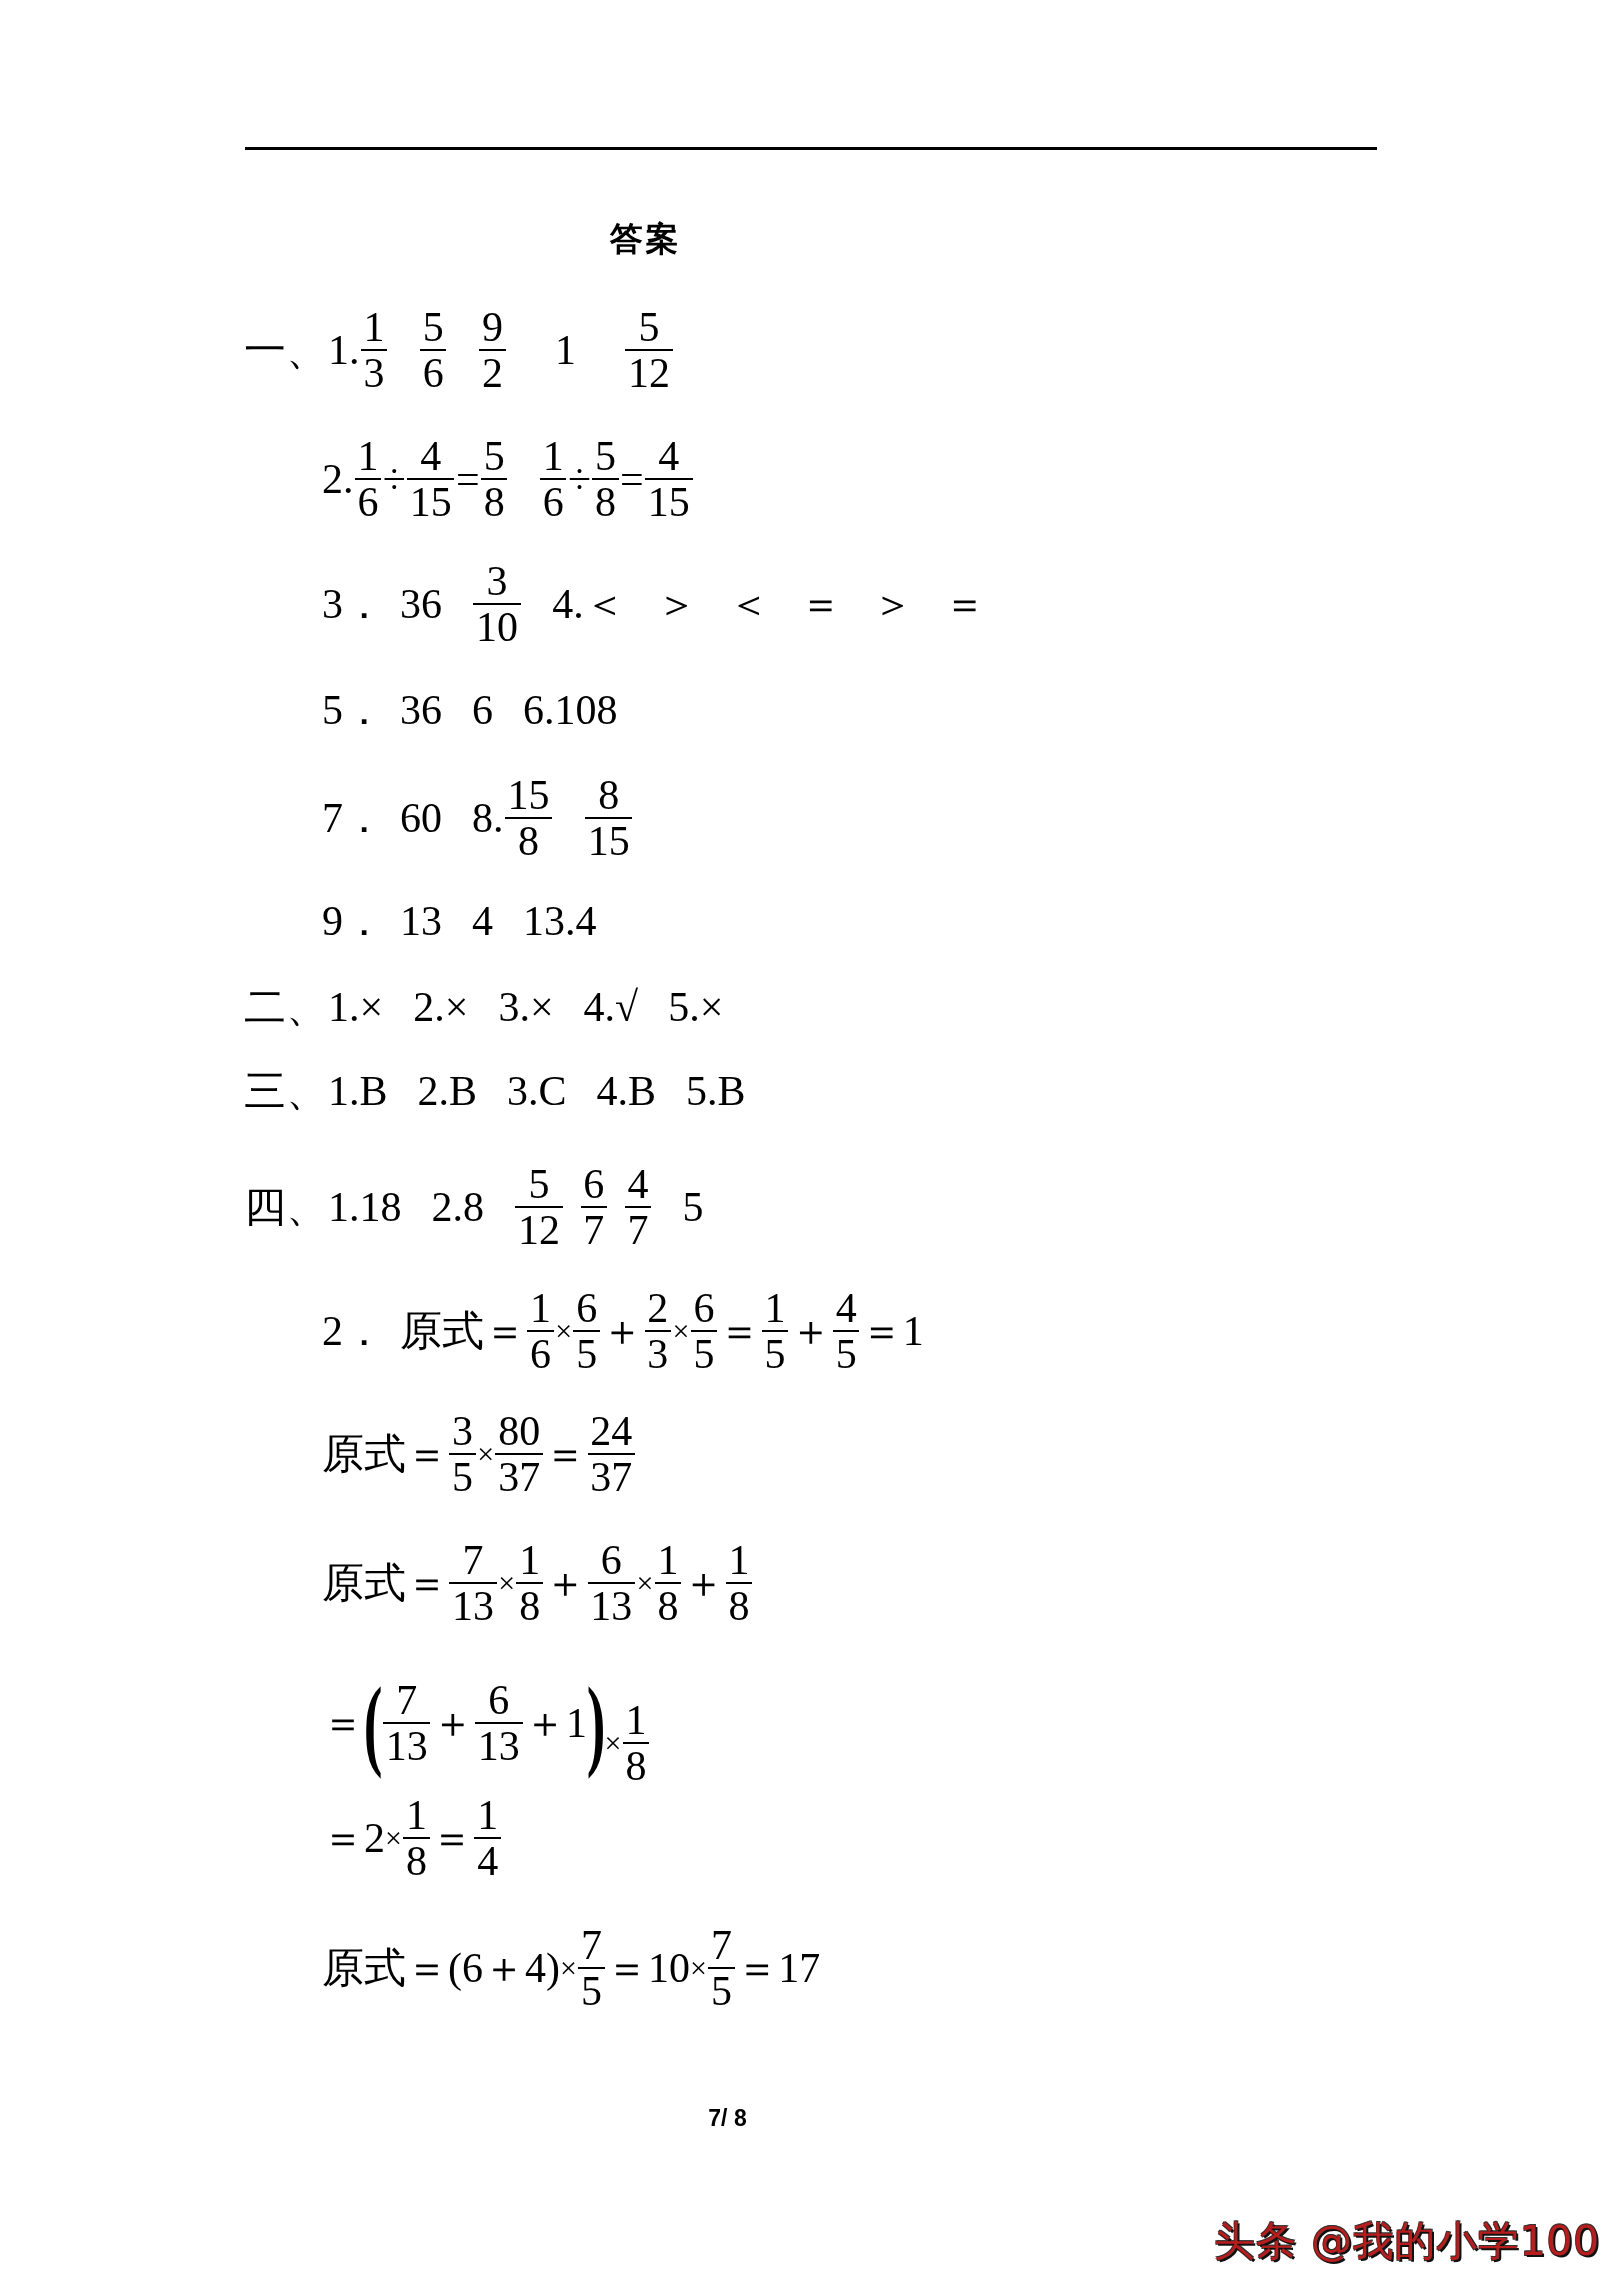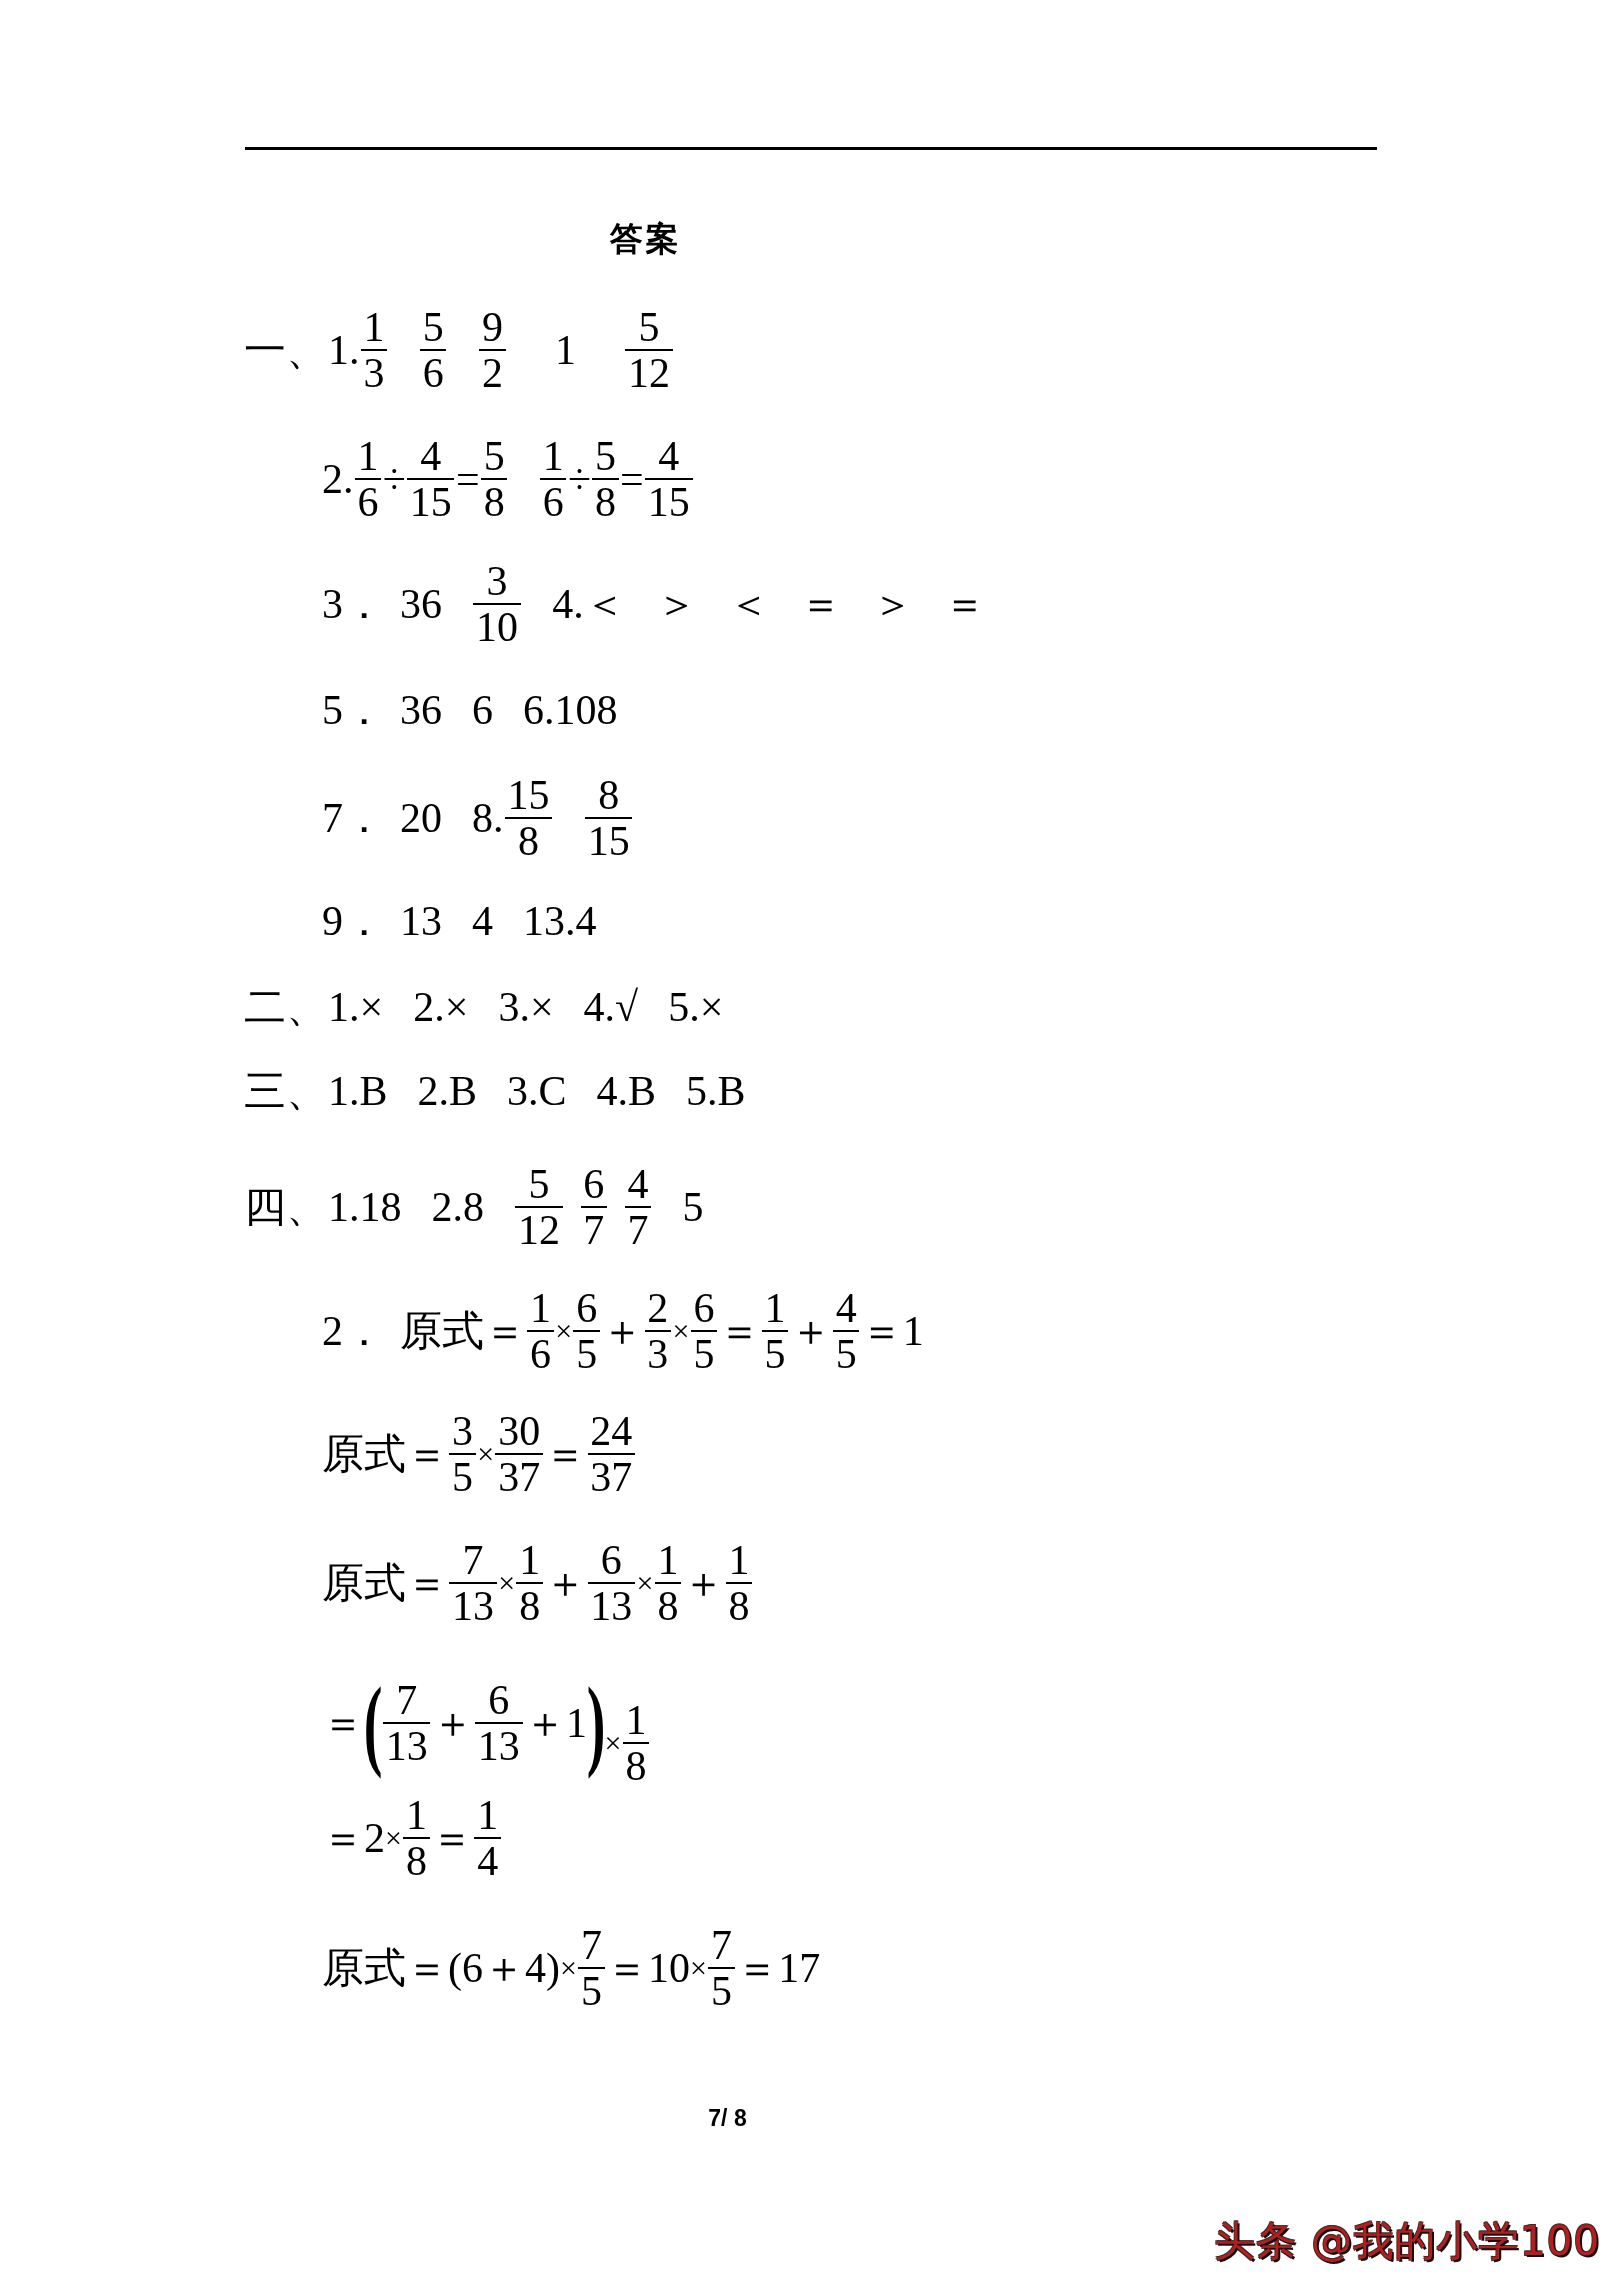--- a/index.html
+++ b/index.html
@@ -85,21 +85,21 @@
   <span class="seg">36</span>
   <span class="sp2"></span>
   <span class="seg">6</span>
   <span class="sp2"></span>
   <span class="seg">6.</span><span class="seg">108</span>
 </div>
 
 <div class="line" style="left:322px; top:773px;">
   <span class="seg">7．</span>
   <span class="sp1"></span>
-  <span class="seg">20</span>
+  <span class="seg">60</span>
   <span class="sp2"></span>
   <span class="seg">8.</span>
   <span class="frac"><span class="num">15</span><span class="bar"></span><span class="den">8</span></span>
   <span class="sp2"></span>
   <span class="frac"><span class="num">8</span><span class="bar"></span><span class="den">15</span></span>
 </div>
 
 <div class="line" style="left:322px; top:900px;">
   <span class="seg">9．</span>
   <span class="sp1"></span>
@@ -161,21 +161,21 @@
   <span class="frac"><span class="num">4</span><span class="bar"></span><span class="den">5</span></span>
   <span class="seg">＝</span>
   <span class="seg">1</span>
 </div>
 
 <div class="line" style="left:322px; top:1409px;">
   <span class="seg">原式</span>
   <span class="seg">＝</span>
   <span class="frac"><span class="num">3</span><span class="bar"></span><span class="den">5</span></span>
   <span class="seg times">×</span>
-  <span class="frac"><span class="num">30</span><span class="bar"></span><span class="den">37</span></span>
+  <span class="frac"><span class="num">80</span><span class="bar"></span><span class="den">37</span></span>
   <span class="seg">＝</span>
   <span class="frac"><span class="num">24</span><span class="bar"></span><span class="den">37</span></span>
 </div>
 
 <div class="line" style="left:322px; top:1538px;">
   <span class="seg">原式</span>
   <span class="seg">＝</span>
   <span class="frac"><span class="num">7</span><span class="bar"></span><span class="den">13</span></span>
   <span class="seg times">×</span>
   <span class="frac"><span class="num">1</span><span class="bar"></span><span class="den">8</span></span>

